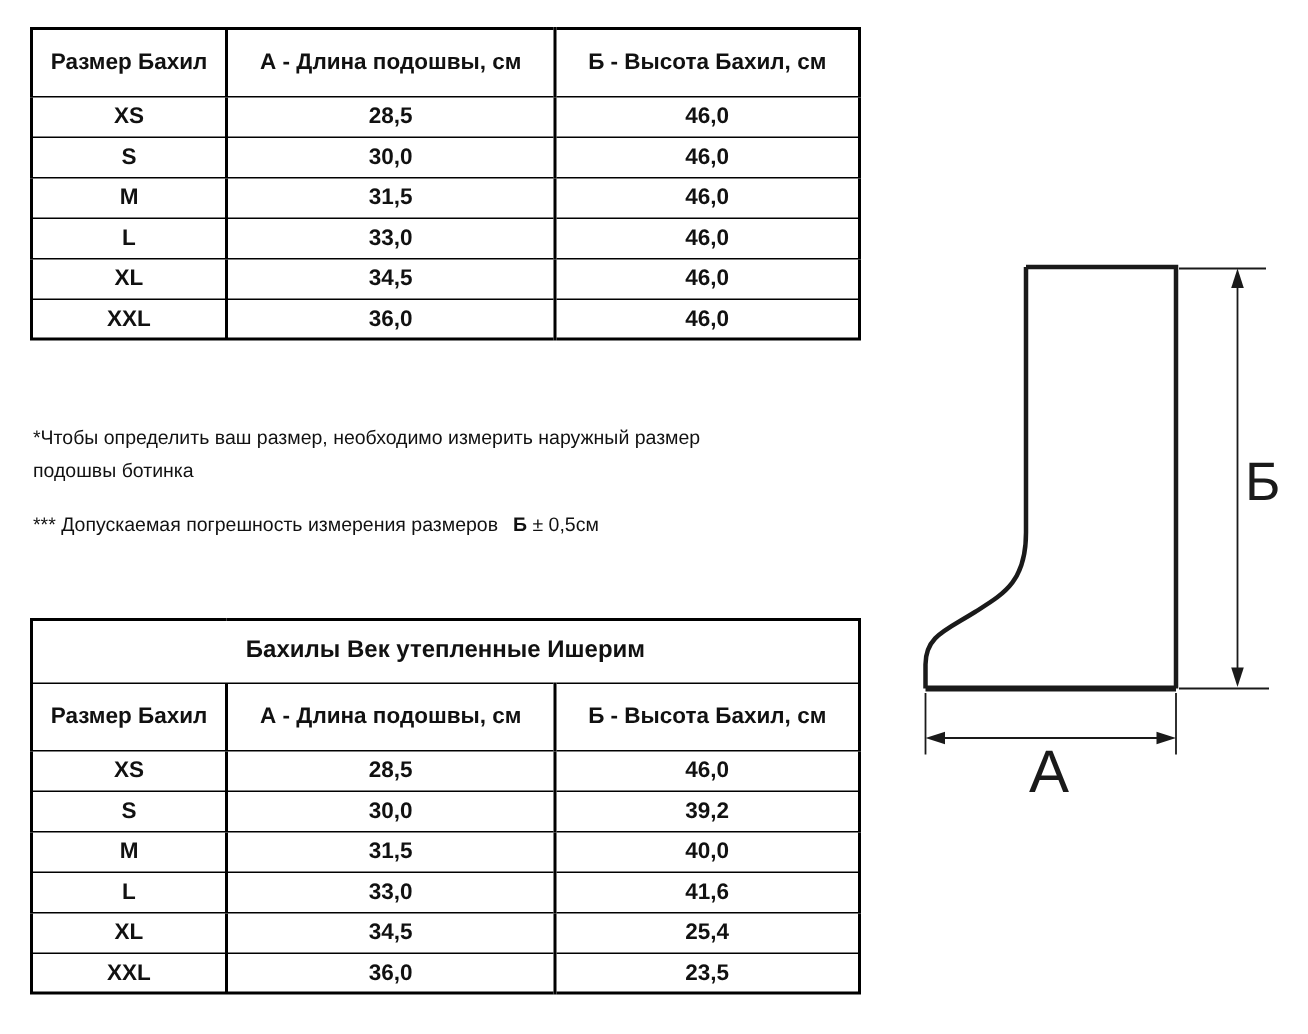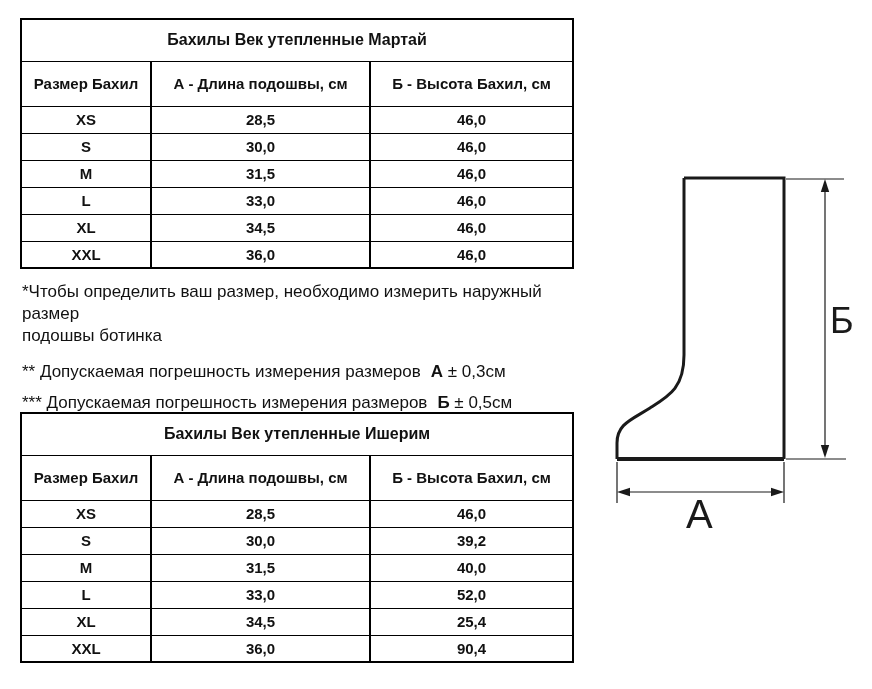--- a/index.html
+++ b/index.html
@@ -13,21 +13,21 @@
     border-top: 1px solid #000; border-bottom: 1px solid #000;
     border-left: 2px solid #000; border-right: 2px solid #000;
     text-align: center; vertical-align: middle;
     font-weight: bold; font-size: 15px;
   }
   .size-table { border: 2px solid #000; }
   .size-table .title-row td { height: 42px; font-size: 16px; }
   .size-table .header-row th { height: 45px; }
   .size-table tbody tr { height: 27px; }
 
-  .notes { position: absolute; left: 22px; top: 281px; width: 560px; font-size: 17px; line-height: 22px; }
+  .notes { position: absolute; left: 22px; top: 281px; width: 560px; font-size: 13px; line-height: 22px; }
   .note { margin-bottom: 16px; white-space: pre-line; }
   .note-1 { margin-bottom: 14px; }
   .note-2 { margin-bottom: 9px; }
   .note-tol { margin-left: 10px; }
   .note-dim { font-weight: bold; }
 
   .diagram { position: absolute; left: 598px; top: 140px; }
   .dim-label { font-family: "Liberation Sans", sans-serif; fill: #1a1a1a; }
 </style>
 </head>
@@ -35,23 +35,20 @@
 
 <div class="sheet">
 
   <table class="size-table t1">
     <colgroup>
         <col style="width:130px">
         <col style="width:219px">
         <col style="width:203px">
       </colgroup>
     <tbody>
-      <tr class="title-row">
-        <td colspan="3">Бахилы Век утепленные Мартай</td>
-      </tr>
       <tr class="header-row">
         <th>Размер Бахил</th>
         <th>А - Длина подошвы, см</th>
         <th>Б - Высота Бахил, см</th>
       </tr>
     </tbody>
     <tbody>
         <tr>
           <td>XS</td>
           <td>28,5</td>
@@ -81,21 +78,20 @@
           <td>XXL</td>
           <td>36,0</td>
           <td>46,0</td>
         </tr>
       </tbody>
   </table>
 
   <div class="notes">
     <div class="note note-1">*Чтобы определить ваш размер, необходимо измерить наружный размер
 подошвы ботинка</div>
-    <div class="note note-2"><span>** Допускаемая погрешность измерения размеров</span><span class="note-tol"><span class="note-dim">А</span> <span>± 0,3см</span></span></div>
     <div class="note note-3"><span>*** Допускаемая погрешность измерения размеров</span><span class="note-tol"><span class="note-dim">Б</span> <span>± 0,5см</span></span></div>
   </div>
 
   <table class="size-table t2">
     <colgroup>
         <col style="width:130px">
         <col style="width:219px">
         <col style="width:203px">
       </colgroup>
     <tbody>
@@ -120,31 +116,31 @@
           <td>39,2</td>
         </tr>
         <tr>
           <td>M</td>
           <td>31,5</td>
           <td>40,0</td>
         </tr>
         <tr>
           <td>L</td>
           <td>33,0</td>
-          <td>52,0</td>
+          <td>41,6</td>
         </tr>
         <tr>
           <td>XL</td>
           <td>34,5</td>
           <td>25,4</td>
         </tr>
         <tr>
           <td>XXL</td>
           <td>36,0</td>
-          <td>90,4</td>
+          <td>23,5</td>
         </tr>
       </tbody>
   </table>
 
   <svg class="diagram" width="268" height="430" viewBox="0 0 268 430">
 
     <g fill="none" stroke="#1a1a1a" stroke-width="3">
       <path d="M 86 38 L 186 38 L 186 319"></path>
       <path d="M 86 38 L 86 215 C 86 248, 71 256, 52 268 C 33 280, 19 284, 19 303 L 19 319"></path>
       <path d="M 19 319 L 186 319" stroke-width="4"></path>

